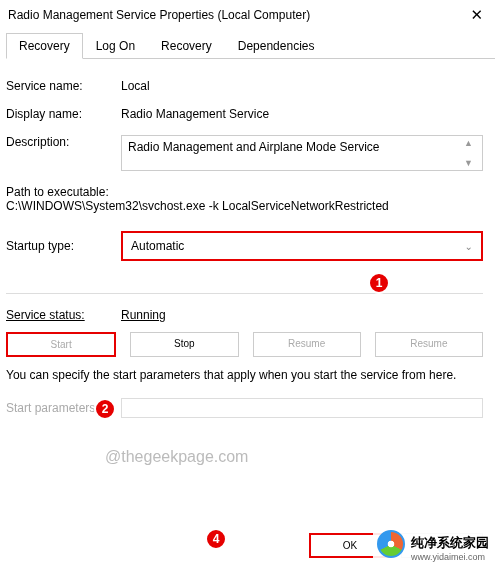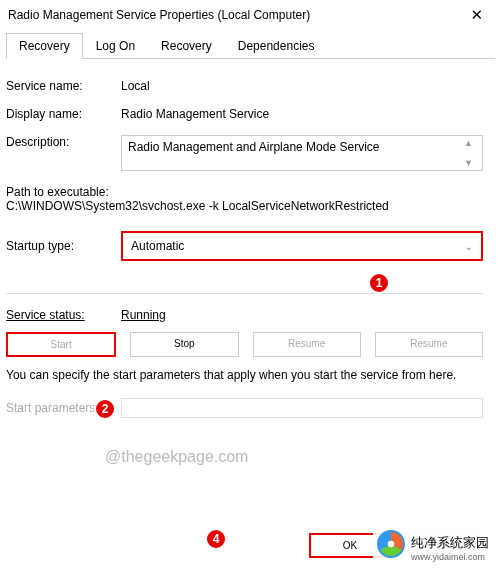--- a/index.html
+++ b/index.html
@@ -187,21 +187,21 @@
     }
     .wm-logo {
       width: 28px;
       height: 28px;
       border-radius: 50%;
       background: radial-gradient(circle, #fff 20%, transparent 21%),
                   conic-gradient(#e63 0 120deg, #6c3 120deg 240deg, #39e 240deg 360deg);
       border: 2px solid #39e;
       position: relative;
     }
-    .wm-text { font-size: 13px; font-weight: normal; margin-top: 8px; }
+    .wm-text { font-size: 13px; font-weight: bold; margin-top: 8px; }
     .wm-url { font-size: 9px; color: #666; }
   </style>
 </head>
 <body>
 
 <div class="titlebar">
   <span>Radio Management Service Properties (Local Computer)</span>
   <span class="close-btn">✕</span>
 </div>
 

